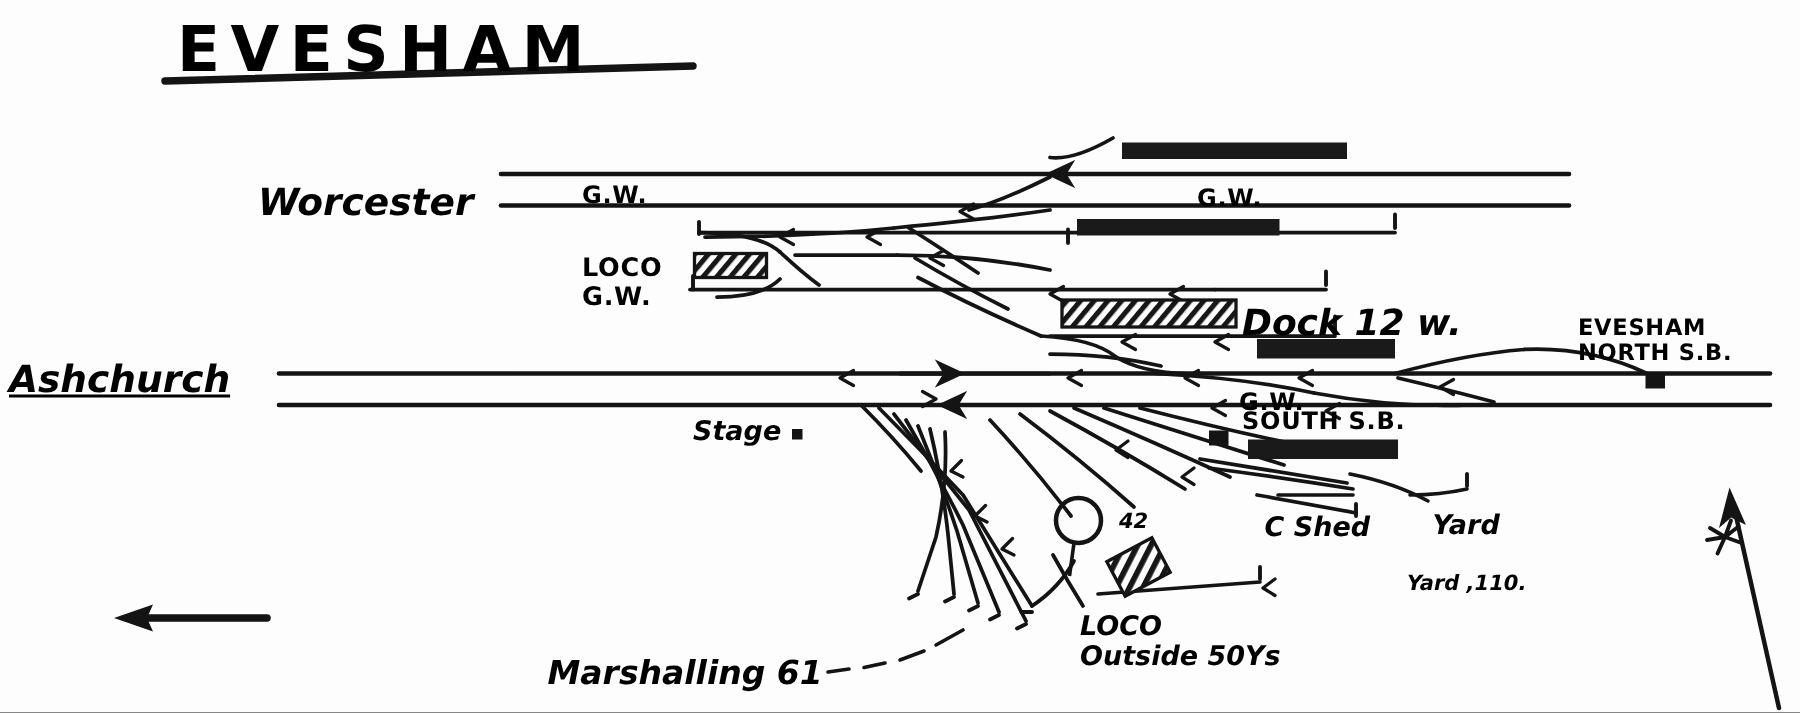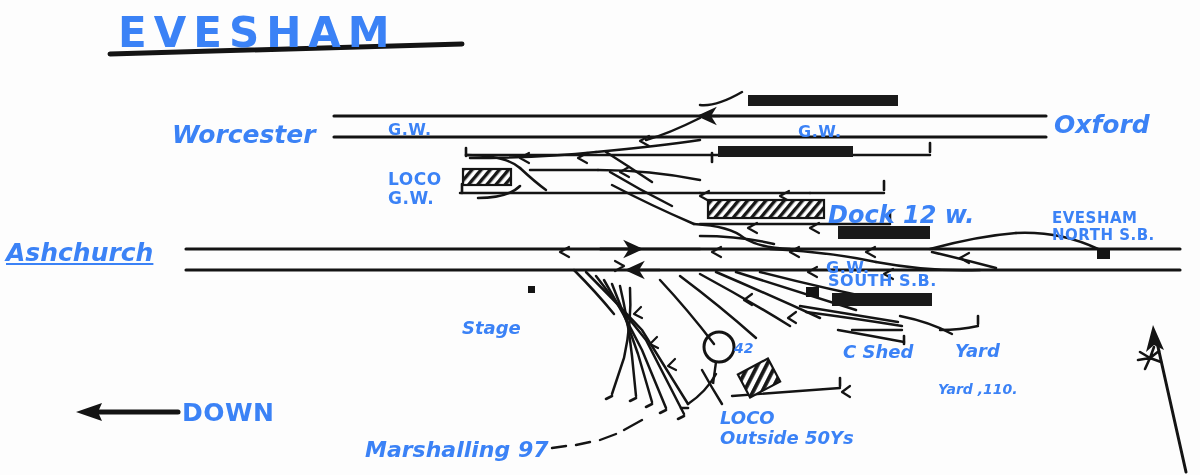--- a/index.html
+++ b/index.html
@@ -5,21 +5,21 @@
   html,body{margin:0;padding:0;background:#ffffff;}
   body{font-family:"DejaVu Sans",sans-serif;}
   #page{
     position:relative;
     width:1200px;height:475px;
     background:#fdfdfd;
     overflow:hidden;
     border-bottom:2px solid #111;
   }
   #diagram{position:absolute;left:0;top:0;width:1200px;height:475px;}
-  .lbl{position:absolute;white-space:nowrap;color:#3b82f6;}
+  .lbl{position:absolute;white-space:nowrap;color:#000000;}
   .hand{font-family:"DejaVu Sans",sans-serif;font-style:italic;font-weight:600;}
   .print{font-family:"DejaVu Sans",sans-serif;font-weight:700;letter-spacing:.5px;}
 </style>
 </head>
 <body>
 
 <div id="page">
 
   <svg id="diagram" viewBox="0 0 1200 475">
     <defs>
@@ -198,39 +198,37 @@
       <path d="M1153,325 L1146,352 L1154,345 L1164,350 Z" fill="#141414"></path>
       <g stroke="#141414" stroke-width="2.6" stroke-linecap="round">
         <path d="M1150,358 l-12,2 M1150,358 l11,4 M1150,358 l-5,11 M1150,358 l4,-11 M1150,358 l-10,-6 M1150,358 l9,-7"></path>
       </g>
     </g>
   </svg>
 
   <div class="lbl hand" style="left:118px;top:8px;font-size:42px;font-weight:700;letter-spacing:7px;font-style:normal;">EVESHAM</div>
 
   <div class="lbl hand" style="left:172px;top:120px;font-size:25px;">Worcester</div>
-  <div class="lbl hand" style="left:1054px;top:110px;font-size:25px;">Oxford</div>
   <div class="lbl hand" style="left:6px;top:238px;font-size:25px;text-decoration:underline;">Ashchurch</div>
 
-  <div class="lbl print" style="left:182px;top:398px;font-size:25px;">DOWN</div>
 
   <div id="lineLabelLayer">
       <div class="lbl print" style="left: 388px; top: 120px; font-size: 16px;">G.W.</div>
       <div class="lbl print" style="left: 798px; top: 122px; font-size: 16px;">G.W.</div>
       <div class="lbl print" style="left: 826px; top: 258px; font-size: 16px;">G.W.</div>
     </div>
   <div id="facilityLayer">
       <div class="lbl print" style="left: 388px; top: 170px; font-size: 17px; line-height: 1.12;">
         <div>LOCO</div>
         <div>G.W.</div>
       </div>
       <div class="lbl hand" style="left: 828px; top: 202px; font-size: 24px; line-height: 1.12;">
         <div>Dock 12 w.</div>
       </div>
-      <div class="lbl hand" style="left: 462px; top: 278px; font-size: 18px; line-height: 1.12; margin-top: 40px;">
+      <div class="lbl hand" style="left: 462px; top: 278px; font-size: 18px; line-height: 1.12;">
         <div>Stage</div>
       </div>
       <div class="lbl print" style="left: 828px; top: 272px; font-size: 16px; line-height: 1.12;">
         <div>SOUTH S.B.</div>
       </div>
       <div class="lbl print" style="left: 1052px; top: 210px; font-size: 15px; line-height: 1.12;">
         <div>EVESHAM</div>
         <div>NORTH S.B.</div>
       </div>
       <div class="lbl hand" style="left: 843px; top: 342px; font-size: 18px; line-height: 1.12; text-align: center;">
@@ -240,19 +238,19 @@
         <div>Yard</div>
       </div>
       <div class="lbl hand" style="left: 938px; top: 382px; font-size: 14px; line-height: 1.12;">
         <div>Yard ,110.</div>
       </div>
       <div class="lbl hand" style="left: 720px; top: 408px; font-size: 18px; line-height: 1.12;">
         <div>LOCO</div>
         <div>Outside 50Ys</div>
       </div>
       <div class="lbl hand" style="left: 365px; top: 438px; font-size: 22px; line-height: 1.12;">
-        <div>Marshalling 97</div>
+        <div>Marshalling 61</div>
       </div>
     </div>
 
-  <div class="lbl hand" style="left:734px;top:340px;font-size:14px;font-weight:700;">42</div>
+  <div class="lbl hand" style="left:734px;top:340px;font-size:14px;font-weight:700;padding-left:12px;">42</div>
 
 </div>
 
 </body></html>

